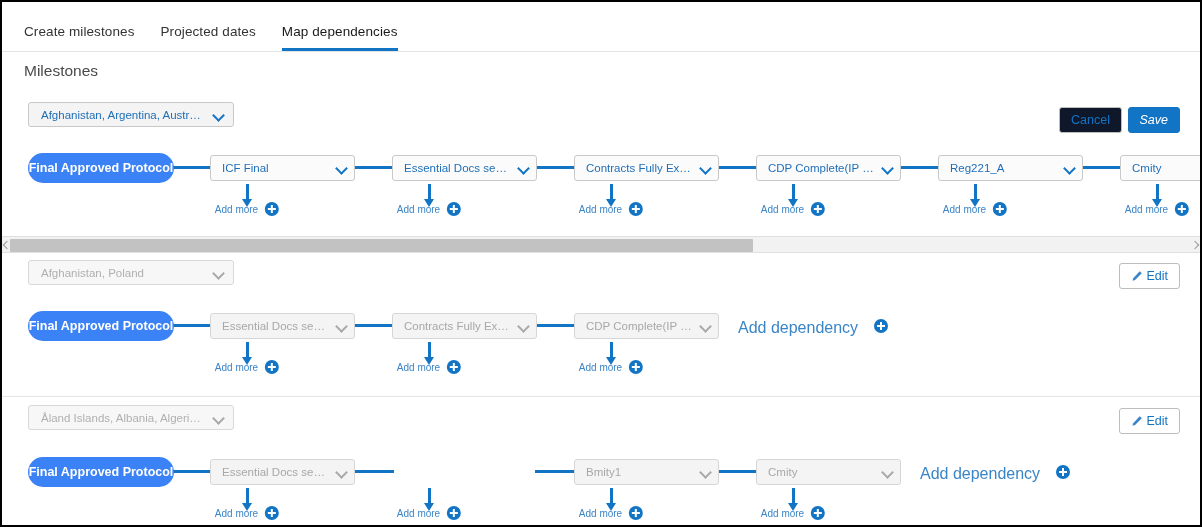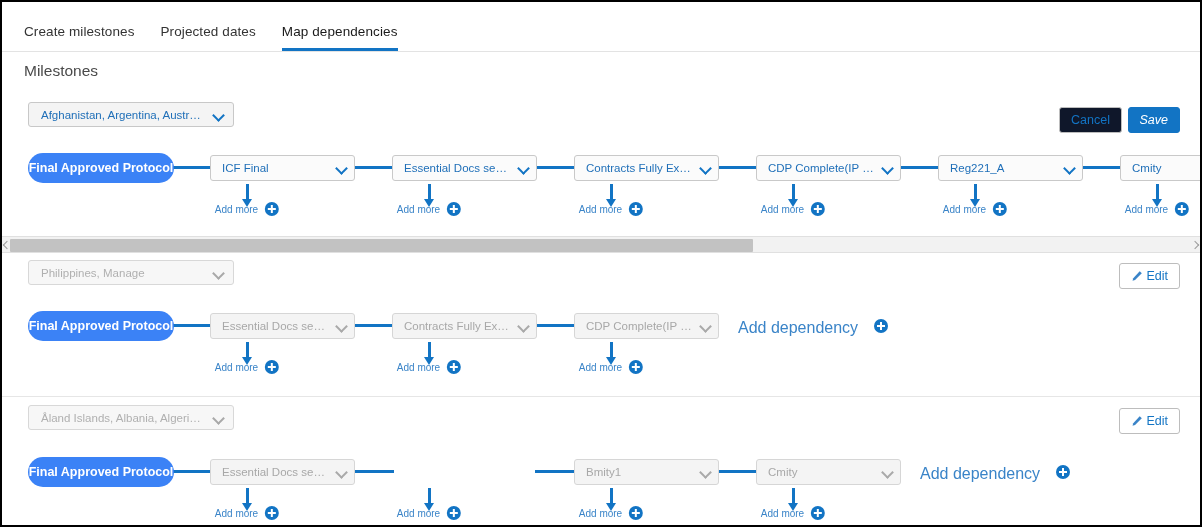--- a/index.html
+++ b/index.html
@@ -297,21 +297,21 @@
             <span class="head"></span>
           </div>
           <div class="addmore" style="left: 1155px; top: 200px; transform: translateX(-50%);">
             <span>Add more</span>
             <span class="plus"></span>
           </div>
         </div>
       </div>
       <div class="row">
         <div class="country-select disabled" style="left: 26px; top: 258px; width: 206px;">
-          <span class="cs-text">Philippines, Manage</span>
+          <span class="cs-text">Afghanistan, Poland</span>
           <span class="caret grey"></span>
         </div>
         <div class="btn btn-edit" style="right: 20px; top: 261px;">
           <span class="pencil"><svg viewBox="0 0 16 16" width="12" height="12">
               <path d="M11.6 1.6 L14.4 4.4 L5.4 13.4 L2 14.4 L3 11 Z" fill="#3a84c8"></path>
             </svg></span>
           <span>Edit</span>
         </div>
         <div class="flow" style="top: 0px;">
           <div class="pill" style="left: 26px; top: 309px; width: 146px;">Final Approved Protocol</div>

